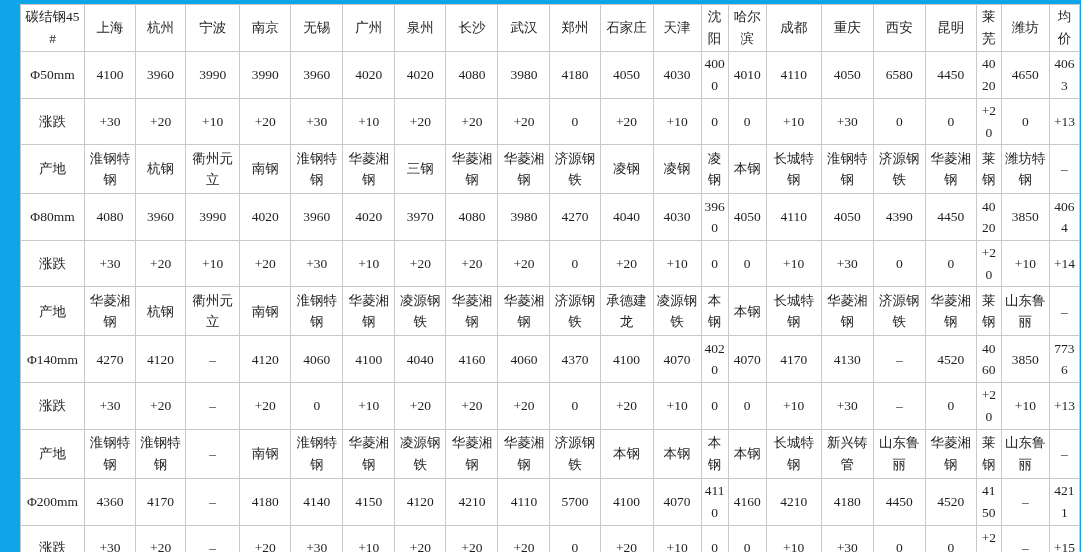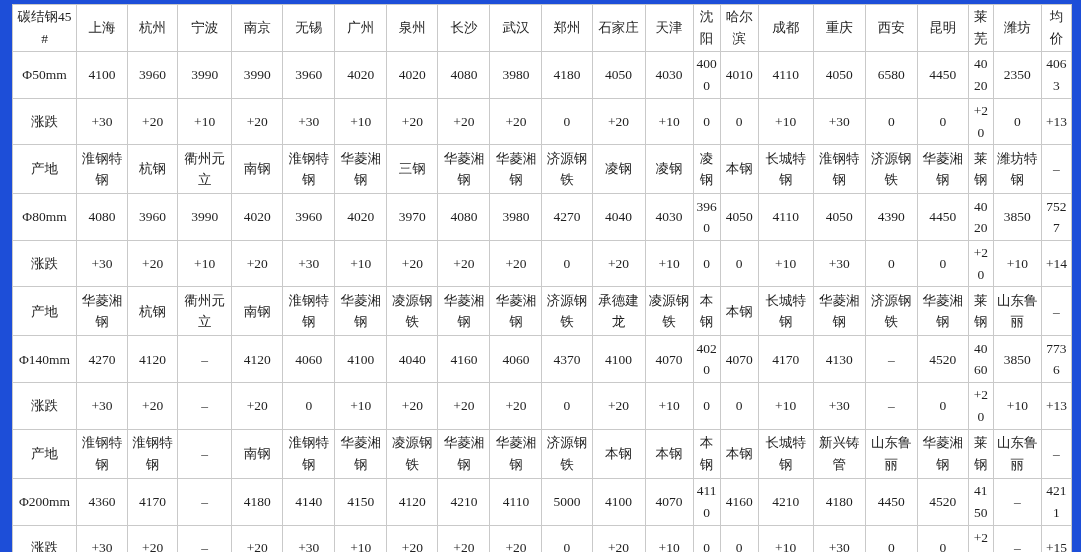--- a/index.html
+++ b/index.html
@@ -5,22 +5,22 @@
   html, body {
     margin: 0;
     padding: 0;
     background: #ffffff;
     font-family: "Liberation Serif", "DejaVu Serif", serif;
   }
   .page {
     width: 1081px;
     height: 552px;
     box-sizing: border-box;
-    padding: 4px 9px 10px 12px;
-    background: #1d4ed8;
+    padding: 4px 9px 10px 20px;
+    background: #0ea5e9;
     overflow: hidden;
   }
   table.price-table {
     border-collapse: collapse;
     table-layout: fixed;
     width: 1060px;
   }
   .price-table th, .price-table td {
     border: 1px solid #c9c9c9;
     text-align: center;
@@ -108,21 +108,21 @@
           <td>4180</td>
           <td>4050</td>
           <td>4030</td>
           <td>4000</td>
           <td>4010</td>
           <td>4110</td>
           <td>4050</td>
           <td>6580</td>
           <td>4450</td>
           <td>4020</td>
-          <td>2350</td>
+          <td>4650</td>
           <td>4063</td>
         </tr>
         <tr class="change">
           <th>涨跌</th>
           <td>+30</td>
           <td>+20</td>
           <td>+10</td>
           <td>+20</td>
           <td>+30</td>
           <td>+10</td>
@@ -181,21 +181,21 @@
           <td>4040</td>
           <td>4030</td>
           <td>3960</td>
           <td>4050</td>
           <td>4110</td>
           <td>4050</td>
           <td>4390</td>
           <td>4450</td>
           <td>4020</td>
           <td>3850</td>
-          <td>7527</td>
+          <td>4064</td>
         </tr>
         <tr class="change">
           <th>涨跌</th>
           <td>+30</td>
           <td>+20</td>
           <td>+10</td>
           <td>+20</td>
           <td>+30</td>
           <td>+10</td>
           <td>+20</td>
@@ -314,21 +314,21 @@
           <th>Φ200mm</th>
           <td>4360</td>
           <td>4170</td>
           <td>–</td>
           <td>4180</td>
           <td>4140</td>
           <td>4150</td>
           <td>4120</td>
           <td>4210</td>
           <td>4110</td>
-          <td>5000</td>
+          <td>5700</td>
           <td>4100</td>
           <td>4070</td>
           <td>4110</td>
           <td>4160</td>
           <td>4210</td>
           <td>4180</td>
           <td>4450</td>
           <td>4520</td>
           <td>4150</td>
           <td>–</td>

